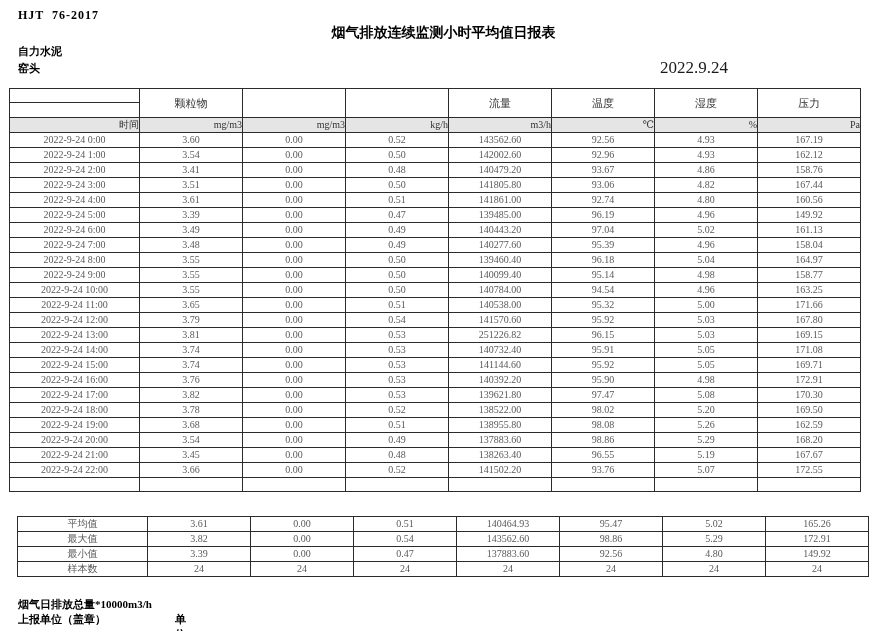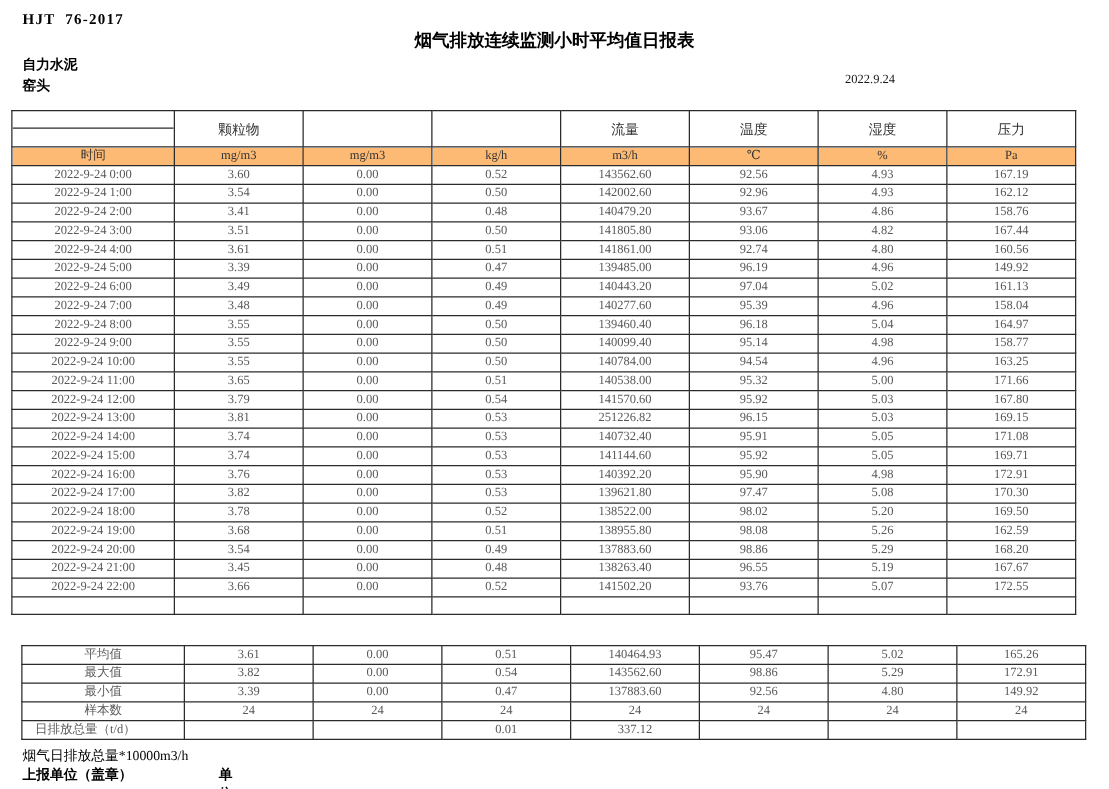--- a/index.html
+++ b/index.html
@@ -15,49 +15,49 @@
     position: absolute; left: 18px; top: 8px;
     font-size: 12px; font-weight: bold; color: #000;
     letter-spacing: 1px; white-space: pre;
   }
   .report-title {
     position: absolute; left: 0; right: 0; top: 24px;
     text-align: center; font-size: 14px; font-weight: bold; color: #000;
   }
   .company { position: absolute; left: 18px; top: 44px; font-size: 11px; font-weight: bold; color: #000; }
   .location { position: absolute; left: 18px; top: 61px; font-size: 11px; font-weight: bold; color: #000; }
-  .report-date { position: absolute; left: 676px; top: 58px; font-size: 10px; color: #1a1a1a; }
+  .report-date { position: absolute; left: 660px; top: 58px; font-size: 17px; color: #1a1a1a; }
 
   table { border-collapse: collapse; table-layout: fixed; }
   .main-table  { position: absolute; left: 9px; top: 88px;  width: 851px; padding-left: 48px; }
   .sum-table   { position: absolute; left: 17px; top: 516px; width: 851px; padding-left: 24px; }
 
   th, td {
     border: 1px solid #2b2b2b;
     text-align: center; vertical-align: middle;
     font-weight: normal;
     white-space: nowrap; overflow: hidden;
   }
   .group-row th { height: 29px; font-size: 11px; color: #333; padding: 0; }
   .split-cell { padding: 0; }
   .split-cell .half { height: 14px; }
   .split-cell .half.top { border-bottom: 1px solid #2b2b2b; }
 
   .unit-row th {
-    background: #fdba74;
-    height: 14px; line-height: 14px; font-size: 10px; color: #333;
+    background: #e5e5e5;
+    height: 14px; line-height: 14px; font-size: 10px; color: #333; text-align: right;
   }
 
   tbody td {
     height: 14px; line-height: 14px;
     font-size: 10px; color: #595959;
   }
   .sum-table td.left-label { text-align: left; padding-left: 10px; }
 
-  .footer-note  { position: absolute; left: 18px; top: 597px; font-size: 11px; font-weight: normal; color: #000; }
+  .footer-note  { position: absolute; left: 18px; top: 597px; font-size: 11px; font-weight: bold; color: #000; }
   .footer-line2 { position: absolute; left: 18px; top: 612px; font-size: 11px; font-weight: bold; color: #000; }
   .footer-line2 .unit-label { position: absolute; left: 157px; top: 0; }
 </style>
 </head>
 <body>
 
 <div class="page">
 
   <div class="std-code">HJT  76-2017</div>
   <div class="report-title">烟气排放连续监测小时平均值日报表</div>
@@ -390,30 +390,20 @@
         <tr>
           <td>样本数</td>
           <td>24</td>
           <td>24</td>
           <td>24</td>
           <td>24</td>
           <td>24</td>
           <td>24</td>
           <td>24</td>
         </tr>
-        <tr>
-          <td class="left-label">日排放总量（t/d）</td>
-          <td></td>
-          <td></td>
-          <td>0.01</td>
-          <td>337.12</td>
-          <td></td>
-          <td></td>
-          <td></td>
-        </tr>
       </tbody>
   </table>
 
   <div class="footer-note">烟气日排放总量*10000m3/h</div>
   <div class="footer-line2">
     <span>上报单位（盖章）</span>
     <span class="unit-label">单位</span>
   </div>
 
 </div>

